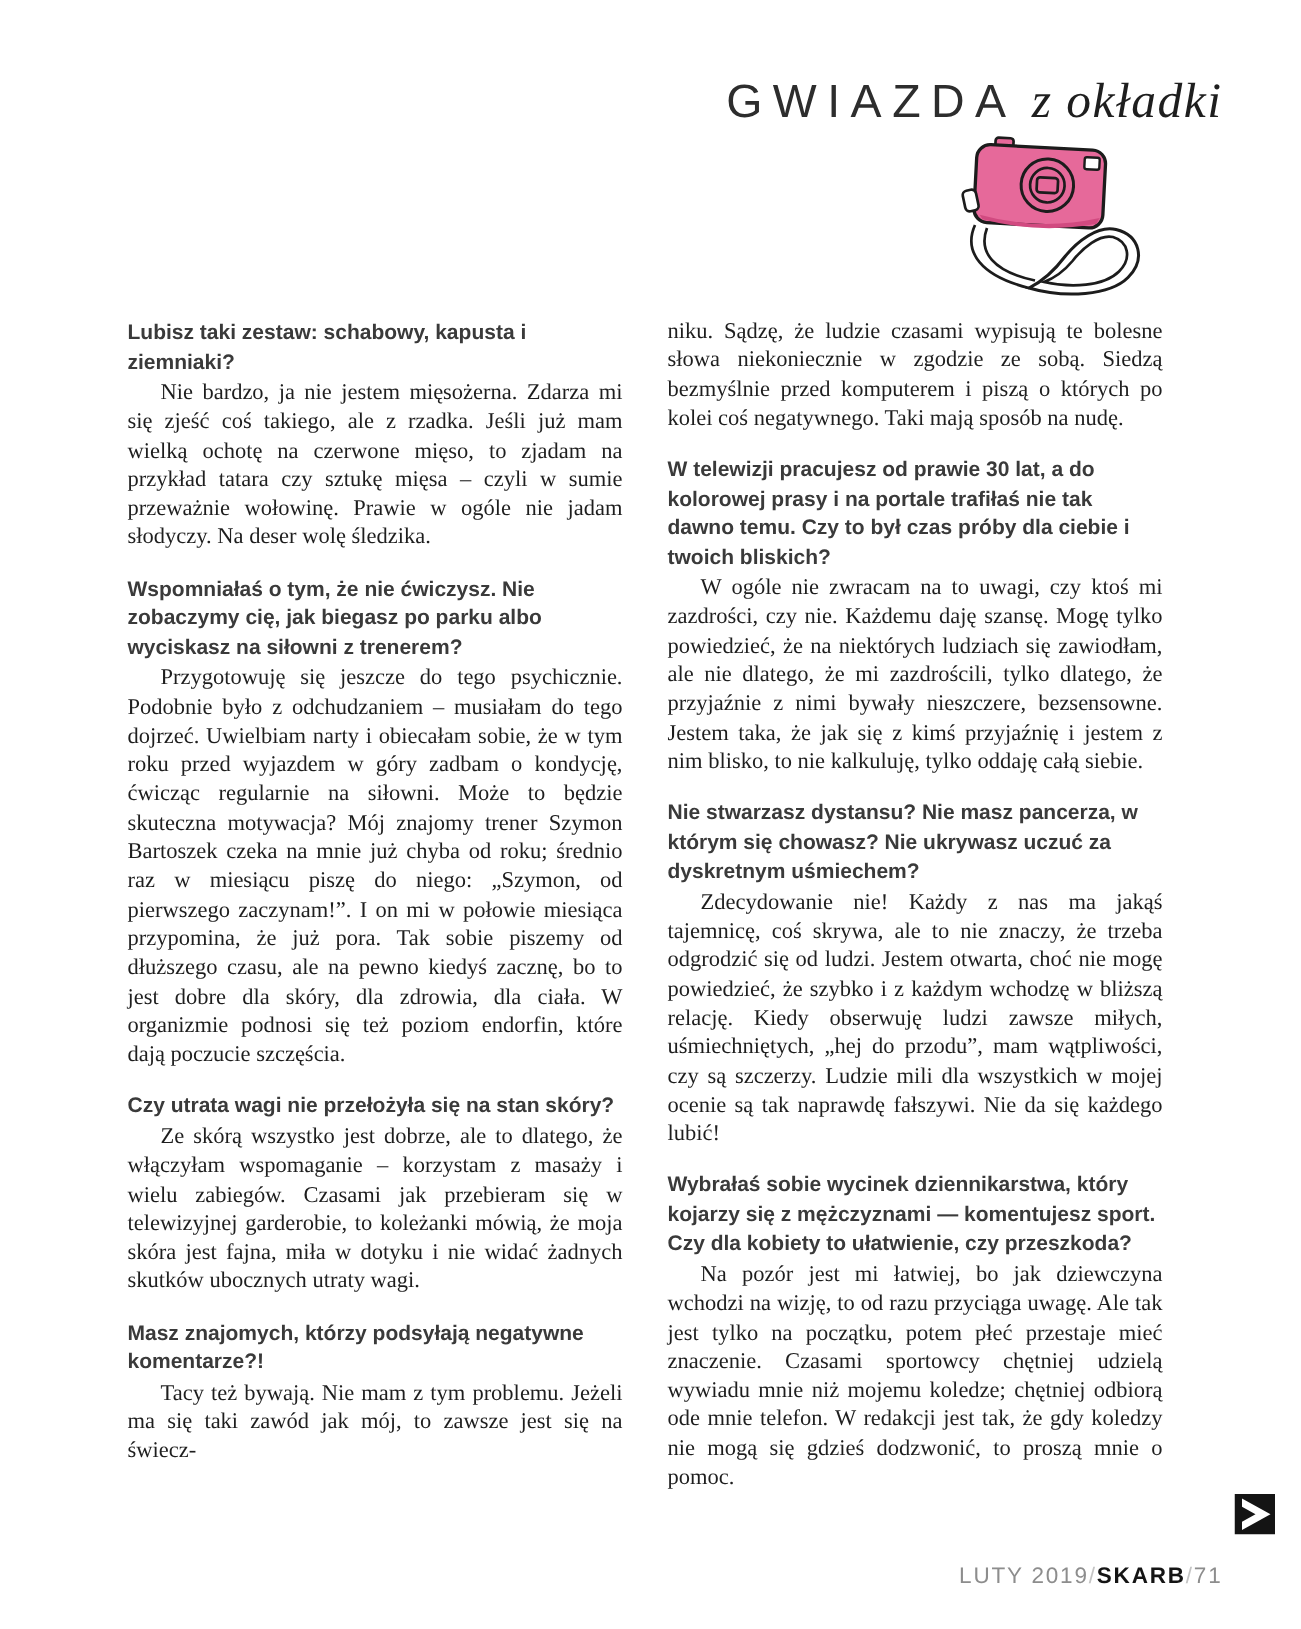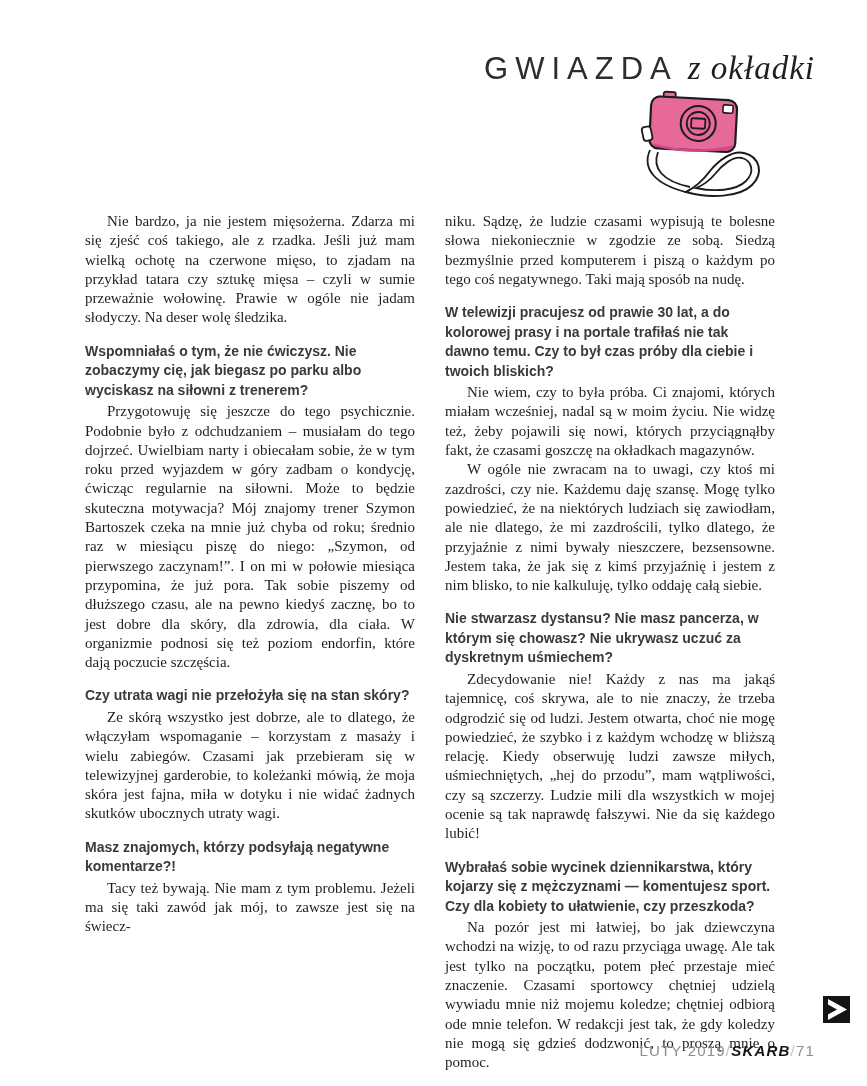--- a/index.html
+++ b/index.html
@@ -71,21 +71,21 @@
   .footer{
     position:absolute;
     top:1042px;right:52px;
     font-family:"Liberation Sans", sans-serif;
     font-size:15px;
     letter-spacing:1.2px;
     color:#8d8d8d;
     white-space:nowrap;
   }
   .footer .sep{color:#c4c4c4;}
-  .footer .mag{color:#141414;font-weight:bold;font-style:italic;}
+  .footer .mag{color:#141414;font-weight:bold;}
   
   .arrow-badge{
     position:absolute;
     left:823px;top:996px;
     width:27px;height:27px;
   }
 </style>
 </head>
 <body>
 
@@ -119,32 +119,32 @@
       <path d="M20 64 C 14 80 24 93 52 99" fill="none" stroke="#1c1c1c" stroke-width="1.8"></path>
 
       <path d="M48 104 C 72 111 102 109 114 97 C 126 85 122 69 106 65 C 94 62 80 73 72 83 C 66 91 58 99 48 104 Z" fill="#ffffff" stroke="#1c1c1c" stroke-width="2"></path>
 
       <path d="M58 100 C 76 104 98 103 108 93 C 117 84 114 73 104 70 C 95 68 84 77 77 86 C 72 92 66 97 58 100 Z" fill="#ffffff" stroke="#1c1c1c" stroke-width="1.8"></path>
     </svg>
   </div>
 
   <div class="columns">
     <div class="col">
+      <p class="q">Lubisz taki zestaw: schabowy, kapusta i ziemniaki?</p>
       <p class="a">Nie bardzo, ja nie jestem mięsożerna. Zdarza mi się zjeść coś takiego, ale z rzadka. Jeśli już mam wielką ochotę na czerwone mięso, to zjadam na przykład tatara czy sztukę mięsa – czyli w sumie przeważnie wołowinę. Prawie w ogóle nie jadam słodyczy. Na deser wolę śledzika.</p>
       <p class="q">Wspomniałaś o tym, że nie ćwiczysz. Nie zobaczymy cię, jak biegasz po parku albo wyciskasz na siłowni z trenerem?</p>
       <p class="a">Przygotowuję się jeszcze do tego psychicznie. Podobnie było z odchudzaniem – musiałam do tego dojrzeć. Uwielbiam narty i obiecałam sobie, że w tym roku przed wyjazdem w góry zadbam o kondycję, ćwicząc regularnie na siłowni. Może to będzie skuteczna motywacja? Mój znajomy trener Szymon Bartoszek czeka na mnie już chyba od roku; średnio raz w miesiącu piszę do niego: „Szymon, od pierwszego zaczynam!”. I on mi w połowie miesiąca przypomina, że już pora. Tak sobie piszemy od dłuższego czasu, ale na pewno kiedyś zacznę, bo to jest dobre dla skóry, dla zdrowia, dla ciała. W organizmie podnosi się też poziom endorfin, które dają poczucie szczęścia.</p>
       <p class="q">Czy utrata wagi nie przełożyła się na stan skóry?</p>
       <p class="a">Ze skórą wszystko jest dobrze, ale to dlatego, że włączyłam wspomaganie – korzystam z masaży i wielu zabiegów. Czasami jak przebieram się w telewizyjnej garderobie, to koleżanki mówią, że moja skóra jest fajna, miła w dotyku i nie widać żadnych skutków ubocznych utraty wagi.</p>
       <p class="q">Masz znajomych, którzy podsyłają negatywne komentarze?!</p>
       <p class="a">Tacy też bywają. Nie mam z tym problemu. Jeżeli ma się taki zawód jak mój, to zawsze jest się na świecz-</p>
     </div>
     <div class="col">
-      <p class="a cont">niku. Sądzę, że ludzie czasami wypisują te bolesne słowa niekoniecznie w zgodzie ze sobą. Siedzą bezmyślnie przed komputerem i piszą o każdym po tego coś negatywnego. Taki mają sposób na nudę.</p>
+      <p class="a cont">niku. Sądzę, że ludzie czasami wypisują te bolesne słowa niekoniecznie w zgodzie ze sobą. Siedzą bezmyślnie przed komputerem i piszą o których po kolei coś negatywnego. Taki mają sposób na nudę.</p>
       <p class="q">W telewizji pracujesz od prawie 30 lat, a do kolorowej prasy i na portale trafiłaś nie tak dawno temu. Czy to był czas próby dla ciebie i twoich bliskich?</p>
-      <p class="a">Nie wiem, czy to była próba. Ci znajomi, których miałam wcześniej, nadal są w moim życiu. Nie widzę też, żeby pojawili się nowi, których przyciągnąłby fakt, że czasami goszczę na okładkach magazynów.</p>
       <p class="a">W ogóle nie zwracam na to uwagi, czy ktoś mi zazdrości, czy nie. Każdemu daję szansę. Mogę tylko powiedzieć, że na niektórych ludziach się zawiodłam, ale nie dlatego, że mi zazdrościli, tylko dlatego, że przyjaźnie z nimi bywały nieszczere, bezsensowne. Jestem taka, że jak się z kimś przyjaźnię i jestem z nim blisko, to nie kalkuluję, tylko oddaję całą siebie.</p>
       <p class="q">Nie stwarzasz dystansu? Nie masz pancerza, w którym się chowasz? Nie ukrywasz uczuć za dyskretnym uśmiechem?</p>
       <p class="a">Zdecydowanie nie! Każdy z nas ma jakąś tajemnicę, coś skrywa, ale to nie znaczy, że trzeba odgrodzić się od ludzi. Jestem otwarta, choć nie mogę powiedzieć, że szybko i z każdym wchodzę w bliższą relację. Kiedy obserwuję ludzi zawsze miłych, uśmiechniętych, „hej do przodu”, mam wątpliwości, czy są szczerzy. Ludzie mili dla wszystkich w mojej ocenie są tak naprawdę fałszywi. Nie da się każdego lubić!</p>
       <p class="q">Wybrałaś sobie wycinek dziennikarstwa, który kojarzy się z mężczyznami — komentujesz sport. Czy dla kobiety to ułatwienie, czy przeszkoda?</p>
       <p class="a">Na pozór jest mi łatwiej, bo jak dziewczyna wchodzi na wizję, to od razu przyciąga uwagę. Ale tak jest tylko na początku, potem płeć przestaje mieć znaczenie. Czasami sportowcy chętniej udzielą wywiadu mnie niż mojemu koledze; chętniej odbiorą ode mnie telefon. W redakcji jest tak, że gdy koledzy nie mogą się gdzieś dodzwonić, to proszą mnie o pomoc.</p>
     </div>
   </div>
 
   <div class="arrow-badge">
     <svg width="27" height="27" viewBox="0 0 27 27" xmlns="http://www.w3.org/2000/svg">

